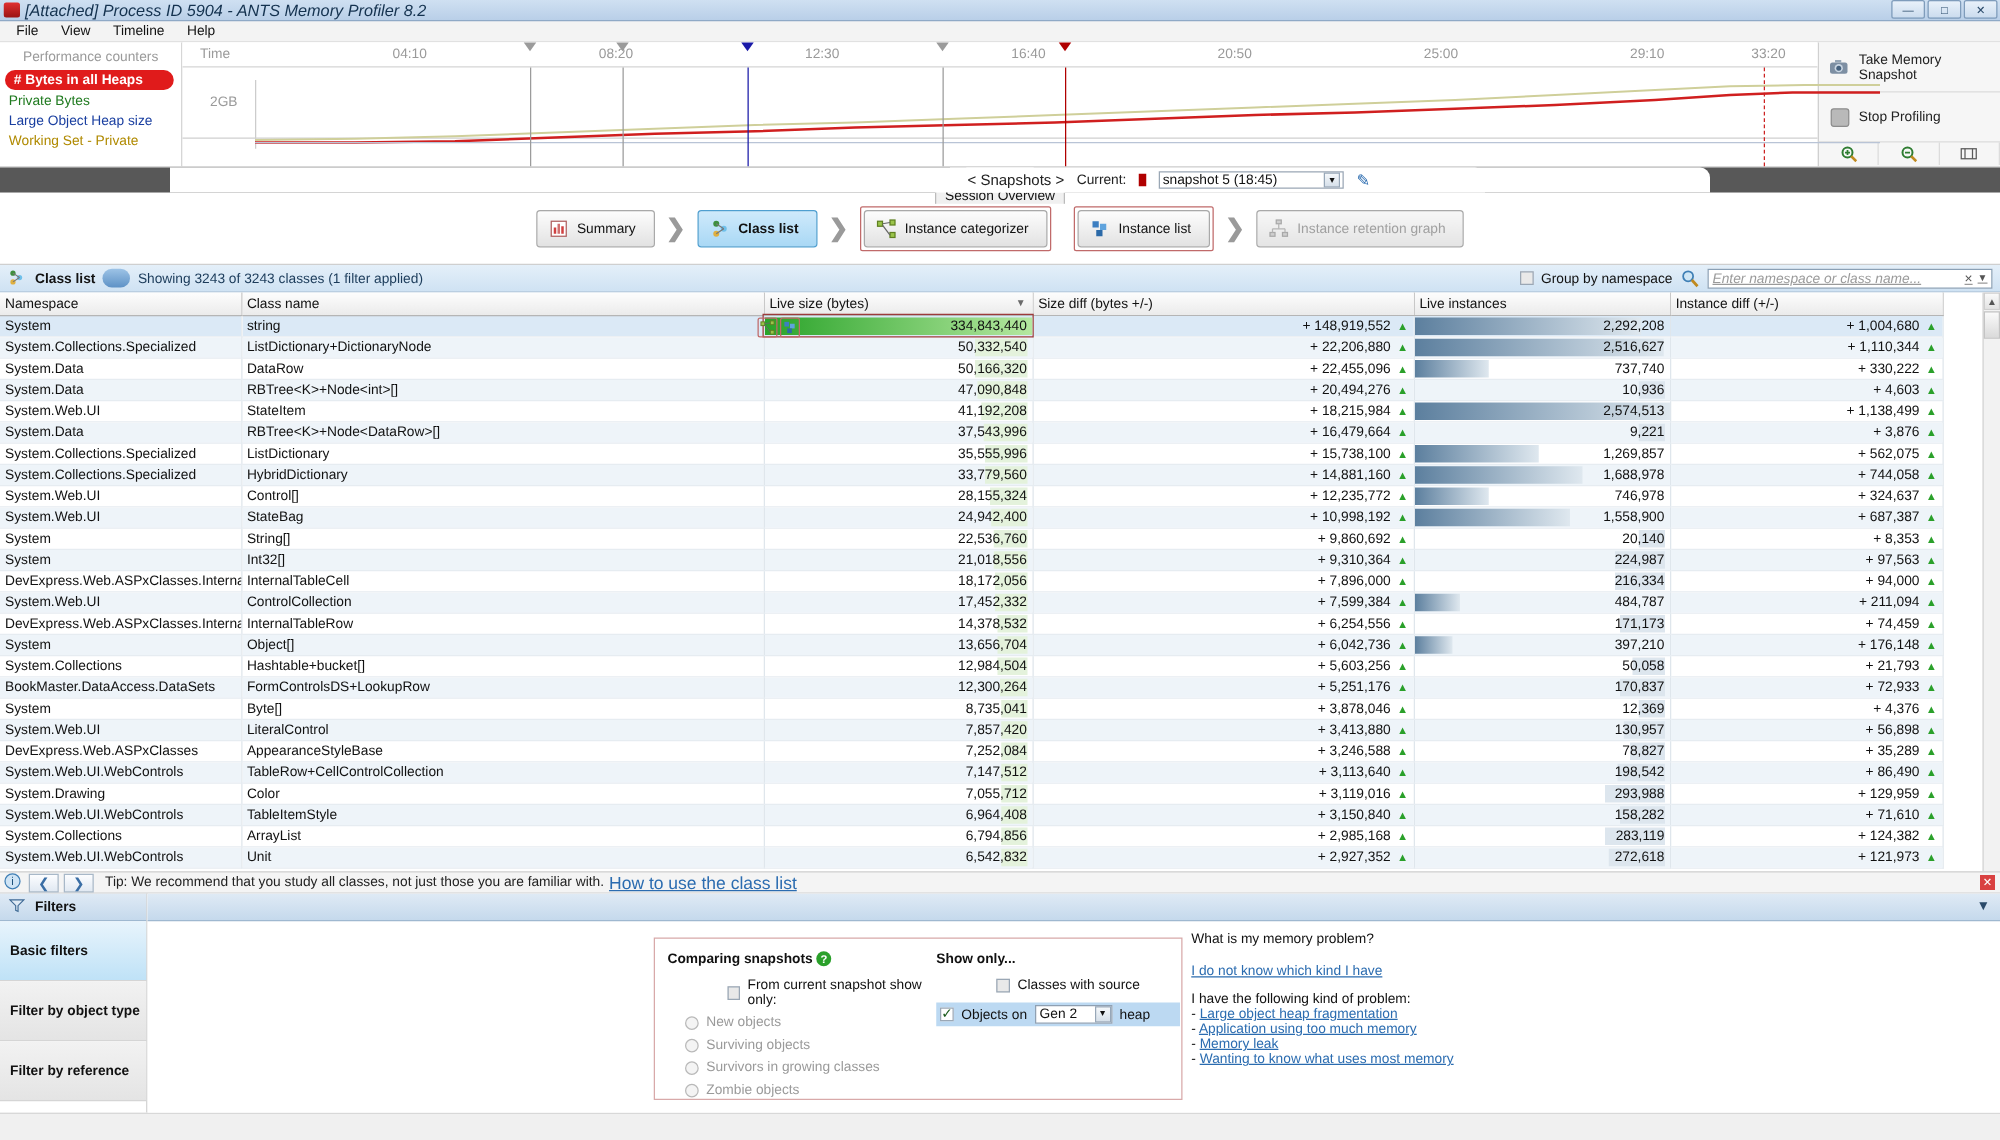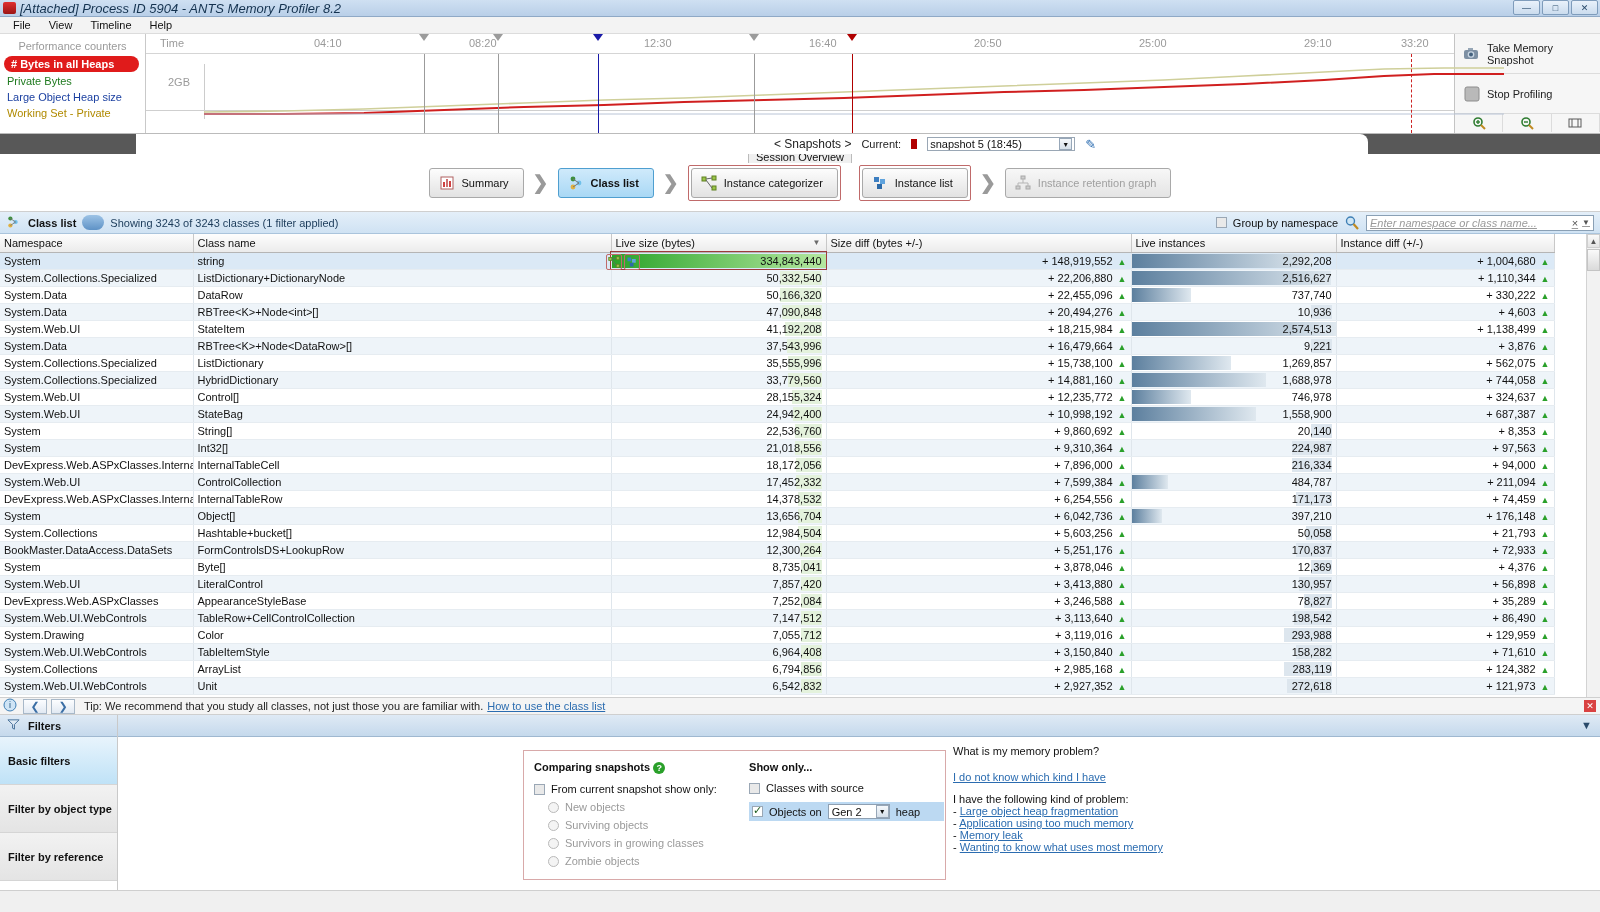--- a/index.html
+++ b/index.html
@@ -173,27 +173,27 @@
               background:linear-gradient(#f2f2f2,#e4e4e4); }
   .filtitem.active { background:linear-gradient(#e8f4fc,#bfe2f7); }
   #filtbody { flex:1; position:relative; background:#fff; }
   #filttop { height:22px; background:linear-gradient(#dfeaf5,#c5d9ec);
              border-bottom:1px solid #9fb8d0; position:relative; }
   #filttop .caret { position:absolute; right:8px; top:4px; font-size:11px; color:#2a4a6a; }
   #filtpanel { position:absolute; left:405px; top:35px; width:423px; height:130px;
                border:1px solid #d8a9a9; background:#fff; padding:10px 0 0 10px; }
   .fcol { display:inline-block; vertical-align:top; }
   .fh { font-weight:bold; font-size:11px; margin-bottom:9px; }
-  .frow { display:flex; align-items:center; gap:6px; margin-bottom:6px; font-size:11px; }
+  .frow { display:flex; align-items:center; gap:6px; margin-bottom:6px; font-size:11px;margin-left:48px; }
   .radio { width:11px; height:11px; border:1px solid #b9b9b9; border-radius:50%;
            background:#f4f4f4; display:inline-block; }
   .dim { color:#9a9a9a; }
   .hl { background:#bcd9f2; padding:2px 5px 2px 3px; display:flex; align-items:center; gap:6px; }
   .gencombo { width:62px; height:15px; background:#fff; border:1px solid #8fa0b2;
-              display:flex; align-items:center; padding-left:3px; font-size:11px; }
+              display:flex; padding-left:3px; font-size:11px; }
   #helpcol { position:absolute; left:835px; top:30px; font-size:11px; }
   #helpcol a { color:#2b6cb0; }
   #helpcol .hh { font-weight:normal; margin-bottom:14px; }
   #statusbar { height:16px; background:#f0f0f0; border-top:1px solid #cfcfcf; }
   .qmark { width:12px;height:12px;border-radius:50%;background:#2aa02a;color:#fff;
            font-size:9px; display:inline-flex; align-items:center; justify-content:center; }
 </style>
 </head>
 <body>
 
@@ -221,21 +221,21 @@
     <div class="csel"># Bytes in all Heaps</div>
     <div class="citem cg">Private Bytes</div>
     <div class="citem cb">Large Object Heap size</div>
     <div class="citem co">Working Set - Private</div>
   </div>
 
   <div id="graphwrap">
     <div id="ruler">
       <div class="rlabel" style="left:14px">Time</div>
       <div class="rlabel" style="left:168px">04:10</div>
-      <div class="rlabel" style="left:323px">08:20</div>
+      <div class="rlabel" style="left:333px">08:20</div>
       <div class="rlabel" style="left:498px">12:30</div>
       <div class="rlabel" style="left:663px">16:40</div>
       <div class="rlabel" style="left:828px">20:50</div>
       <div class="rlabel" style="left:993px">25:00</div>
       <div class="rlabel" style="left:1158px">29:10</div>
 
       <div class="rlabel" style="left:1255px">33:20</div>
     </div>
 
     <div id="plot">
@@ -703,21 +703,21 @@
 <div id="tipbar">
   <span class="icon16">
     <svg width="14" height="14" viewBox="0 0 14 14">
         <circle cx="7" cy="7" r="6" fill="#cfe4f5" stroke="#3f7fb5"></circle>
         <text x="7" y="10" font-size="9" text-anchor="middle" fill="#1a4f7a">i</text>
       </svg>
   </span>
   <span class="navbtn">❮</span>
   <span class="navbtn">❯</span>
   <span class="tiptext">Tip: We recommend that you study all classes, not just those you are familiar with.</span>
-  <a href="#" style="font-size:11px">How to use the class list</a>
+  <a href="#" style="font-size:14px">How to use the class list</a>
   <span id="tipclose">✕</span>
 </div>
 
 <div id="filters">
   <div id="filtside">
     <div id="filthead">
       <span class="icon16">
         <svg width="13" height="13" viewBox="0 0 14 14">
             <polygon points="1,2 13,2 8,7 8,12 6,11 6,7" fill="#dfeaf5" stroke="#3f6a95"></polygon>
           </svg>

